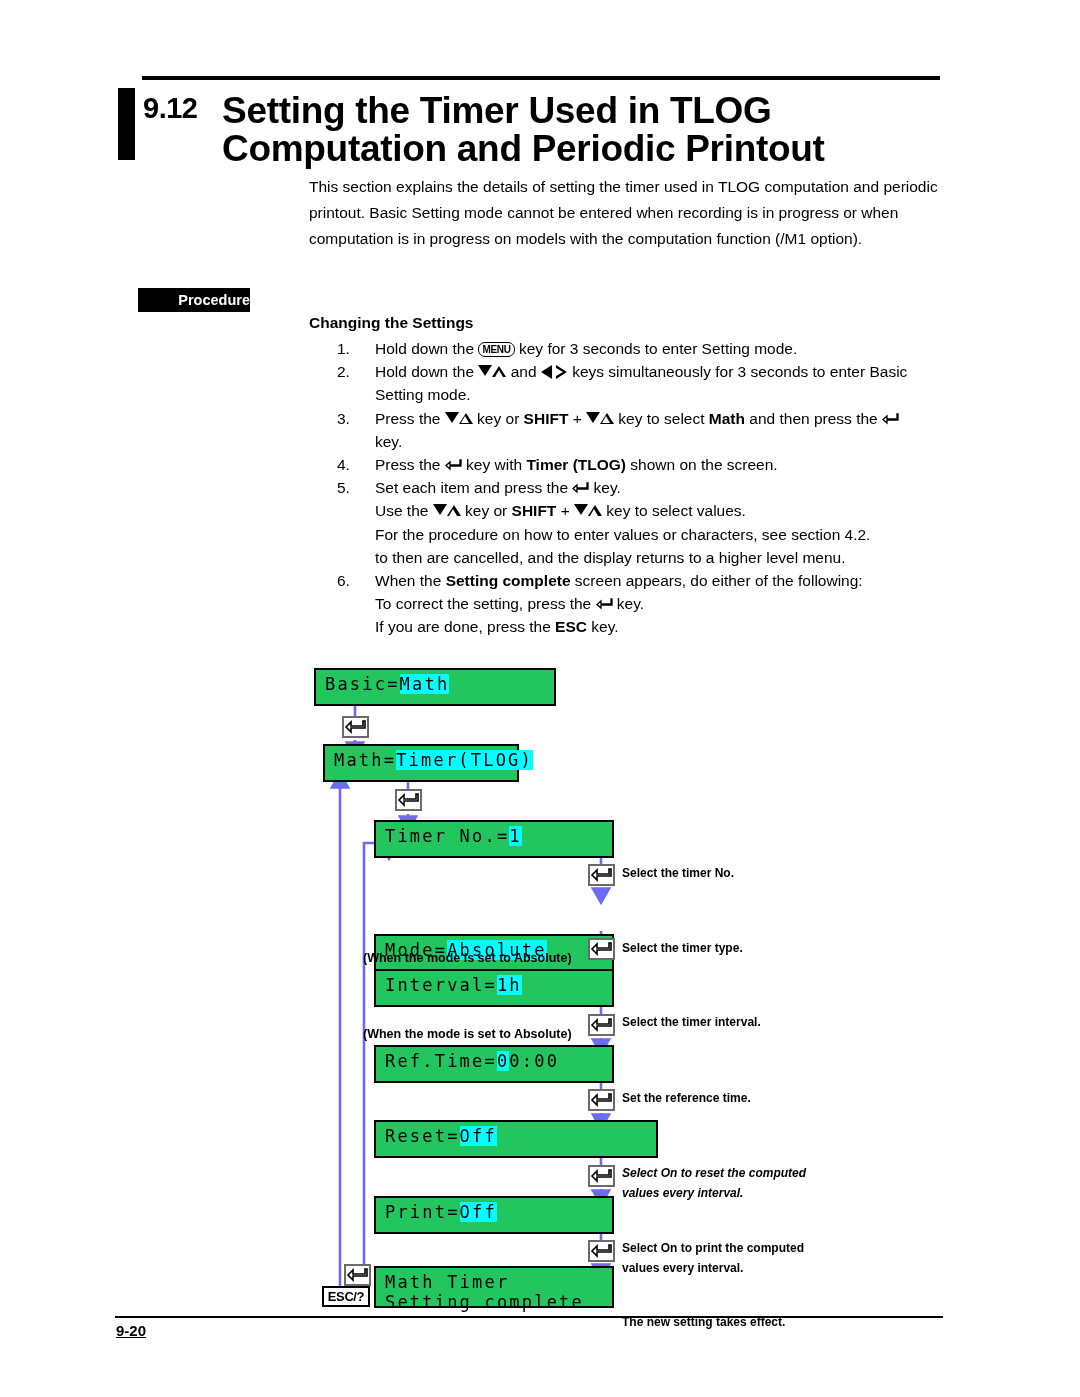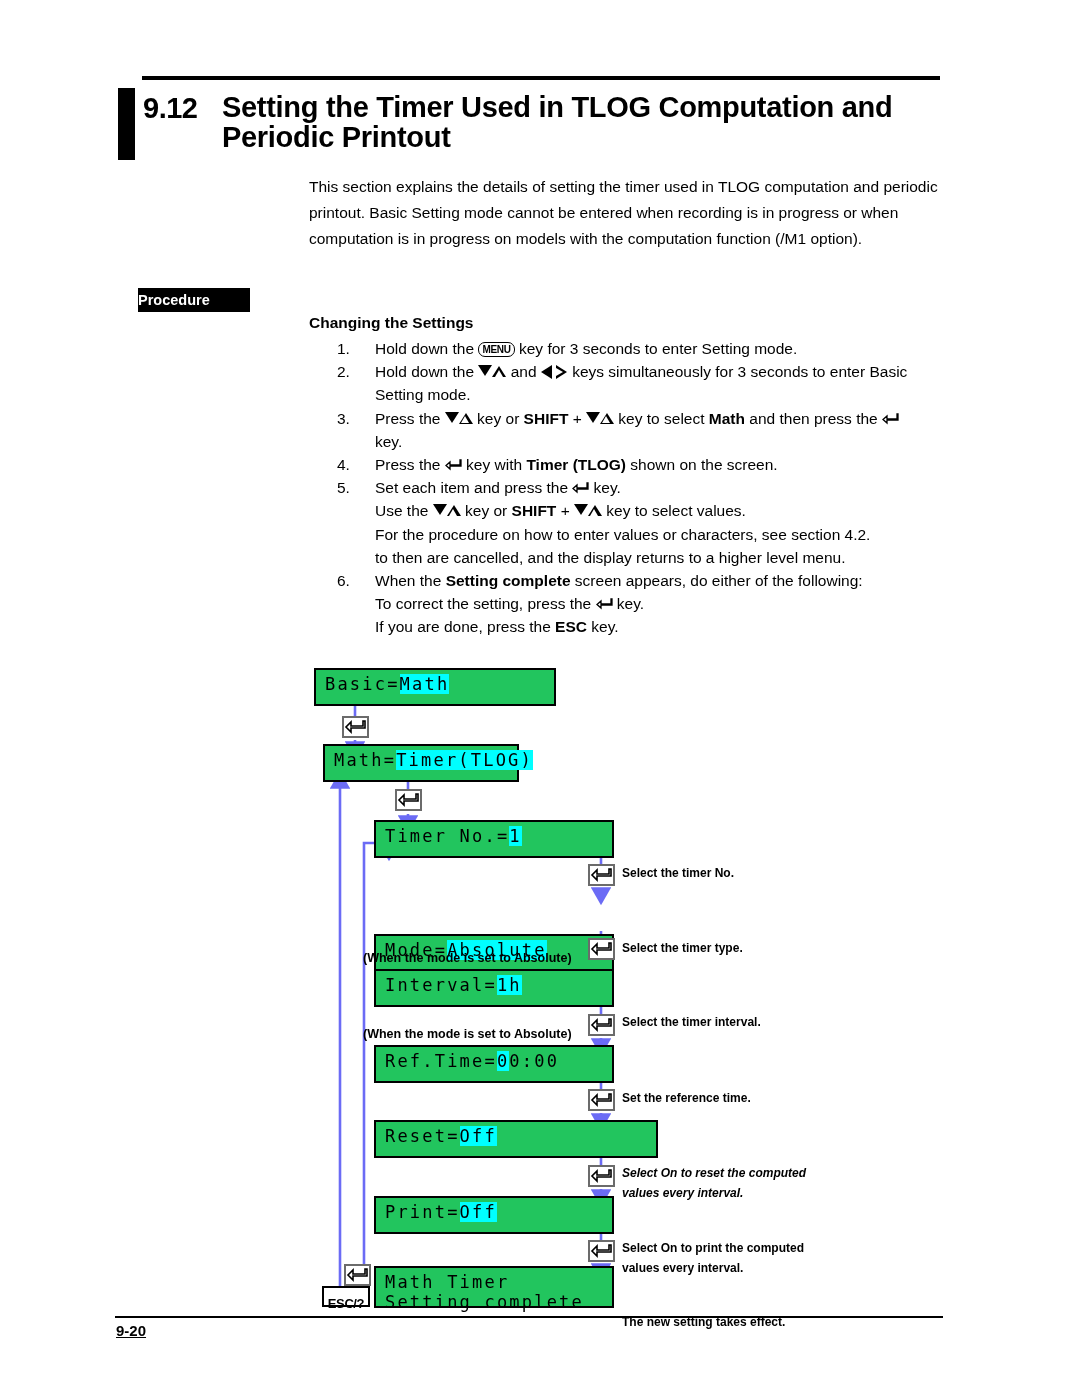--- a/index.html
+++ b/index.html
@@ -33,23 +33,23 @@
     position: absolute;
     left: 143px; top: 92px;
     font-size: 29px;
     font-weight: bold;
     letter-spacing: -0.5px;
   }
   #section-title {
     position: absolute;
     left: 222px; top: 92px;
     width: 730px;
-    font-size: 29px;
-    font-weight: bold;
-    line-height: 30px;
+    font-size: 37px;
+    font-weight: bold;
+    line-height: 38px;
     letter-spacing: -0.3px;
   }
 
   
   #intro {
     position: absolute;
     left: 309px; top: 174px;
     width: 650px;
     font-size: 15.5px;
     line-height: 26px;
@@ -57,21 +57,21 @@
 
   
   #procedure-badge {
     position: absolute;
     left: 138px; top: 288px;
     width: 112px; height: 24px;
     background: #000;
     color: #fff;
     font-size: 14.5px;
     font-weight: bold;
-    text-align: left;
+    text-align: right;
     line-height: 24px;
   }
 
   
   #proc-heading {
     position: absolute;
     left: 309px; top: 314px;
     font-size: 15.5px;
     font-weight: bold;
   }
@@ -198,21 +198,21 @@
     box-sizing: border-box;
   }
   .escbox {
     position: absolute;
     border: 2px solid #000;
     background: #fff;
     font-size: 13px;
     font-weight: bold;
     line-height: 17px;
     text-align: center;
-    padding: 7px 2px;
+    padding: 0 2px;
     box-sizing: border-box;
     letter-spacing: -0.4px;
   }
   .note {
     position: absolute;
     font-size: 12.5px;
     font-weight: bold;
     white-space: nowrap;
   }
   .callout {

